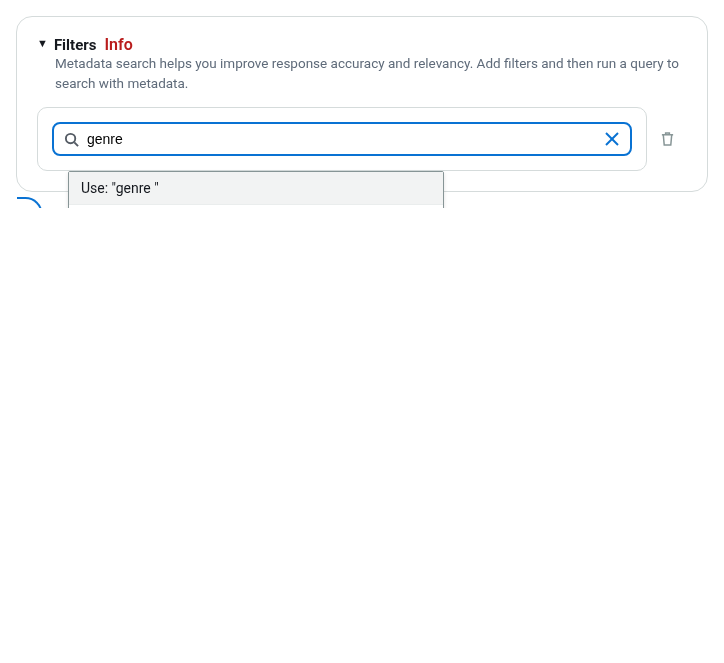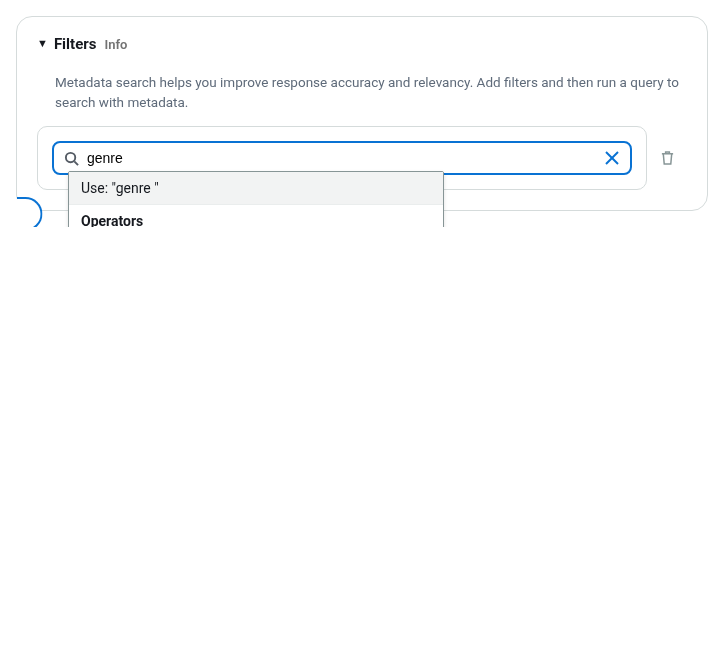--- a/index.html
+++ b/index.html
@@ -27,28 +27,28 @@
     font-size: 11px;
     line-height: 1;
     display: inline-block;
     transform: translateY(-1px);
   }
   .filters-title {
     font-weight: 700;
     font-size: 15px;
   }
   .info-link {
-    color: #737373;
-    font-size: 13px;
+    color: #b91c1c;
+    font-size: 16px;
     font-weight: 600;
     cursor: pointer;
     margin-left: 2px;
   }
   .description {
-    margin-top: 20px;
+    margin-top: 0;
     margin-left: 18px;
     font-size: 13.5px;
     line-height: 1.45;
     color: #5f6b7a;
   }
   .search-row {
     display: flex;
     align-items: center;
     margin-top: 14px;
   }

